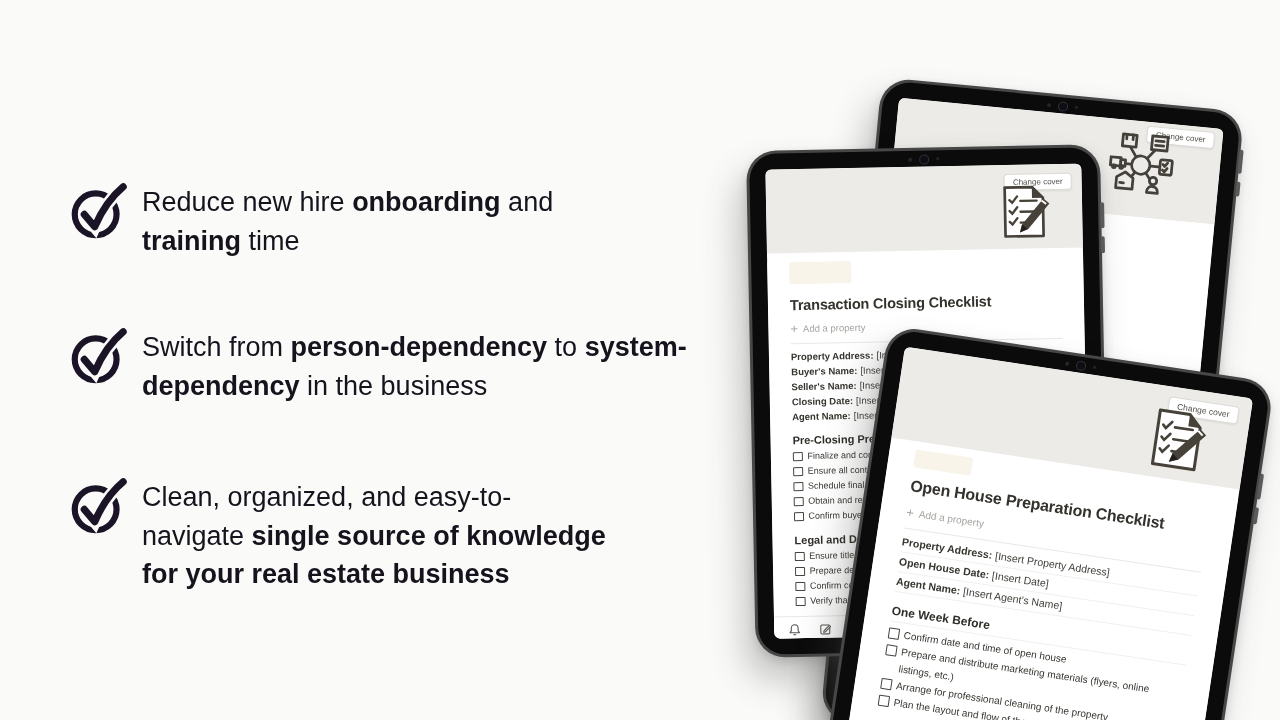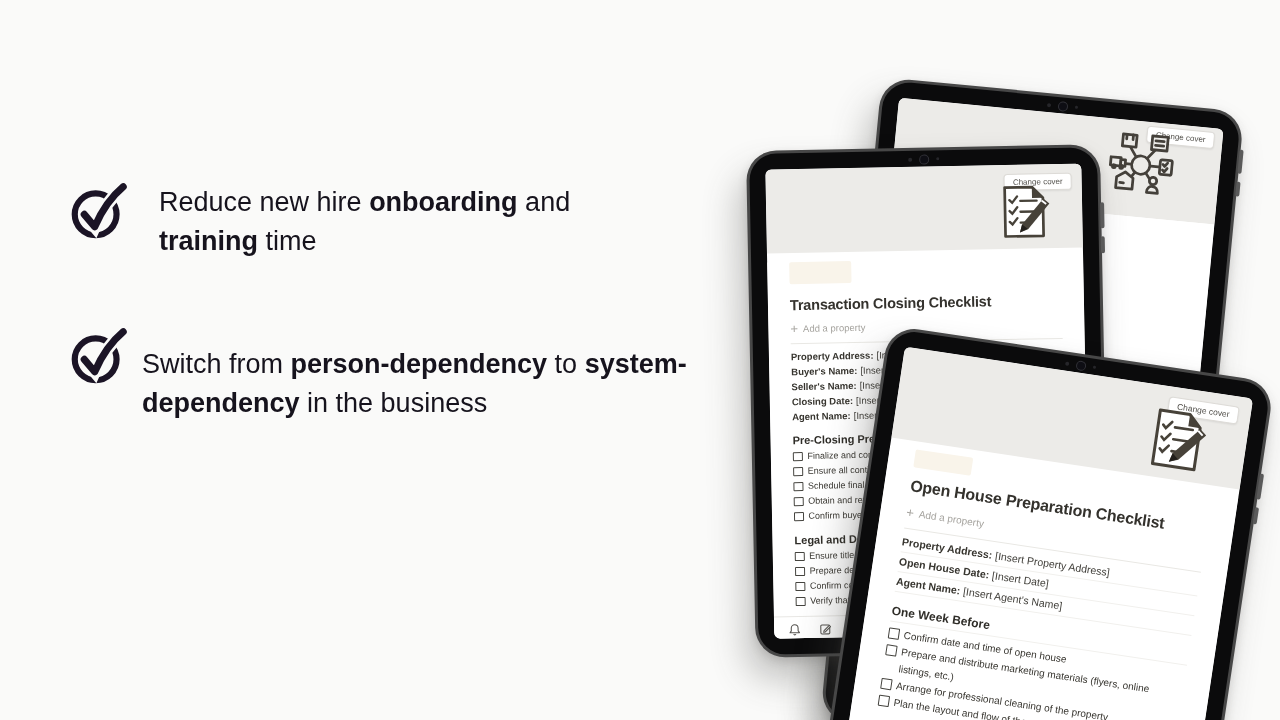--- a/index.html
+++ b/index.html
@@ -8,21 +8,21 @@
 
   
   .banner{position:absolute;left:0;top:6px;width:1280px;height:62px;background:#f0efed;display:flex;align-items:center;justify-content:center;}
   .banner h1{margin:0;font-family:"DejaVu Sans",sans-serif;font-weight:700;font-size:37px;letter-spacing:1.5px;color:#3d3c3b;}
 
   
   .feature{position:absolute;left:70px;display:flex;align-items:flex-start;}
   .f1{top:183px;} .f2{top:328px;} .f3{top:478px;}
   .fi{flex:none;width:57px;height:57px;margin-right:15px;}
   .ft{margin:0;font-size:27px;line-height:38.5px;color:#16131d;font-weight:400;}
-  .f1 .ft{max-width:505px;margin-left:17px;} .f2 .ft{max-width:565px;margin-top:17px;} .f3 .ft{max-width:470px;}
+  .f1 .ft{max-width:505px;} .f2 .ft{max-width:565px;} .f3 .ft{max-width:470px;}
   .b{font-weight:700;}
 
   
   .tablet{position:absolute;border-radius:30px;background:#474747;padding:3px;transform-origin:0 0;
           box-shadow:-10px 22px 34px rgba(70,68,66,.30),0 4px 10px rgba(70,68,66,.18);}
   .frame{position:relative;background:#0b0b0c;border-radius:27px;padding:16px;height:100%;box-sizing:border-box;}
   .screen{position:relative;background:#ffffff;border-radius:6px;overflow:hidden;height:100%;}
   .camera{position:absolute;top:4px;left:0;right:0;display:flex;align-items:center;justify-content:center;gap:7px;height:9px;}
   .camera i{display:block;border-radius:50%;}
   .camera .d1{width:4px;height:4px;background:#26262a;}
@@ -104,20 +104,30 @@
     <span class="fi">
       <svg viewBox="0 0 60 60" width="57" height="57">
         <circle cx="27" cy="33" r="22" fill="none" stroke="#1b1426" stroke-width="6.5"></circle>
         <path d="M15 33 L26 46 C33 30 44 14 56 4" fill="none" stroke="#fafaf9" stroke-width="13" stroke-linecap="round"></path>
         <path d="M15 33 L26 46 C33 30 44 14 56 4" fill="none" stroke="#1b1426" stroke-width="7.5" stroke-linecap="round" stroke-linejoin="round"></path>
       </svg>
     </span>
     <p class="ft"><span>Switch from </span><span class="b">person-dependency</span><span> to </span><span class="b">system-dependency</span><span> in the business</span></p>
   </div>
 
+  <div class="feature f3">
+    <span class="fi">
+      <svg viewBox="0 0 60 60" width="57" height="57">
+        <circle cx="27" cy="33" r="22" fill="none" stroke="#1b1426" stroke-width="6.5"></circle>
+        <path d="M15 33 L26 46 C33 30 44 14 56 4" fill="none" stroke="#fafaf9" stroke-width="13" stroke-linecap="round"></path>
+        <path d="M15 33 L26 46 C33 30 44 14 56 4" fill="none" stroke="#1b1426" stroke-width="7.5" stroke-linecap="round" stroke-linejoin="round"></path>
+      </svg>
+    </span>
+    <p class="ft"><span>Clean, organized, and easy-to-navigate </span><span class="b">single source of knowledge for your real estate business</span></p>
+  </div>
 
   <div class="tablet t-back">
     <div class="sb" style="top:38px;height:24px;"></div>
     <div class="sb" style="top:70px;height:15px;"></div>
     <div class="frame">
       <div class="camera">
           <i class="d1"></i>
           <i class="d2"></i>
           <i class="d3"></i>
         </div>

